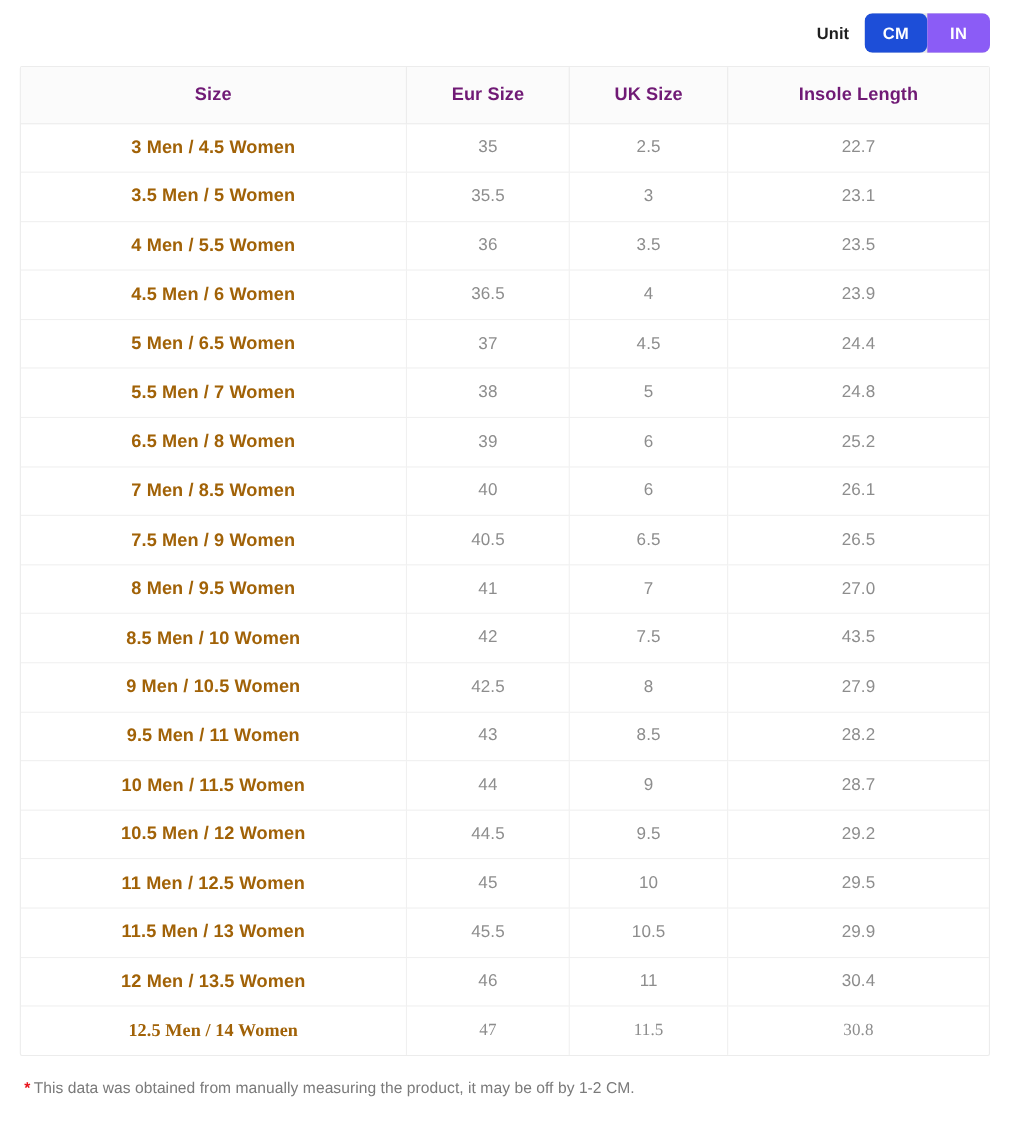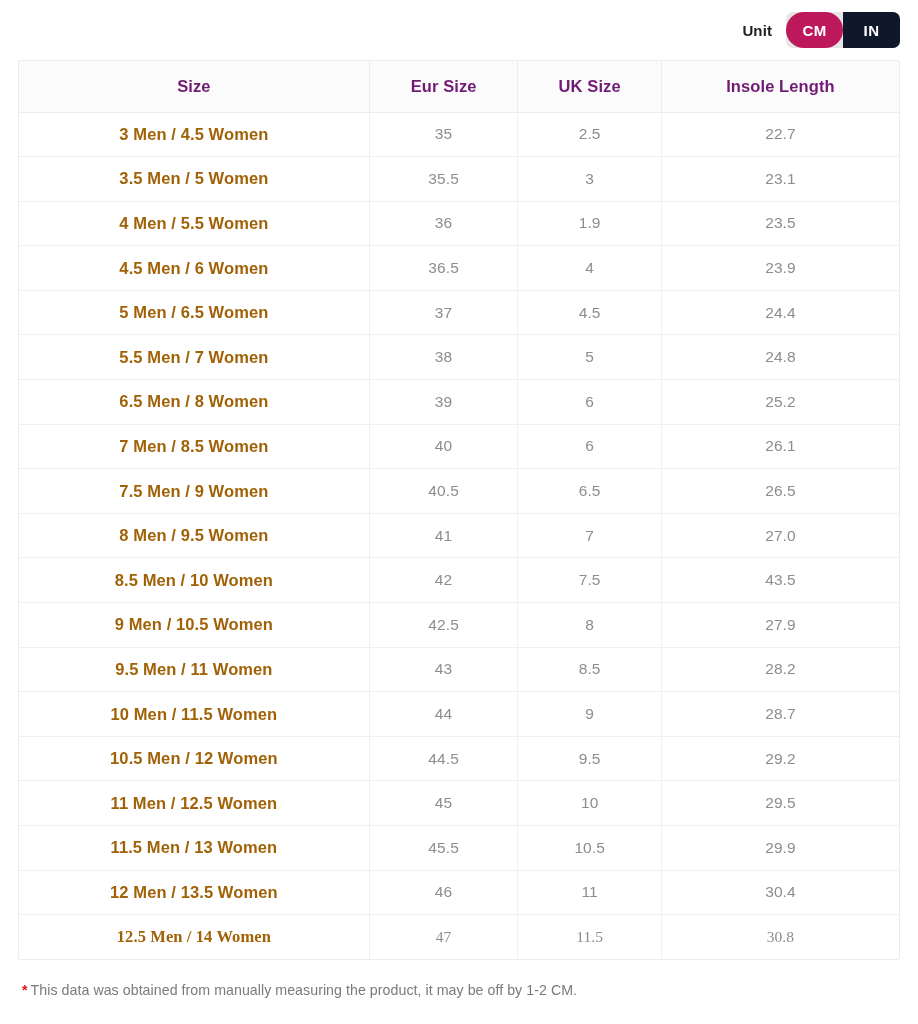--- a/index.html
+++ b/index.html
@@ -42,26 +42,26 @@
     width:57px;
     display:flex;
     align-items:center;
     justify-content:center;
     font-size:15px;
     font-weight:700;
     letter-spacing:.4px;
     cursor:pointer;
     user-select:none;
     color:#ffffff;
-    background:#0f172a;
+    background:#8b5cf6;
   }
   .unit-opt.active {
-    background:#be185d;
+    background:#1d4ed8;
     color:#ffffff;
-    border-radius:18px;
+    border-radius:7px;
   }
 
   
   .table-wrap {
     margin:0 18px;
     border:1px solid #ececec;
     border-radius:2px;
     background:#fff;
   }
   table.size-table {
@@ -156,21 +156,21 @@
           </tr>
           <tr>
             <td class="size-cell">3.5 Men / 5 Women</td>
             <td>35.5</td>
             <td>3</td>
             <td>23.1</td>
           </tr>
           <tr>
             <td class="size-cell">4 Men / 5.5 Women</td>
             <td>36</td>
-            <td>1.9</td>
+            <td>3.5</td>
             <td>23.5</td>
           </tr>
           <tr>
             <td class="size-cell">4.5 Men / 6 Women</td>
             <td>36.5</td>
             <td>4</td>
             <td>23.9</td>
           </tr>
           <tr>
             <td class="size-cell">5 Men / 6.5 Women</td>

